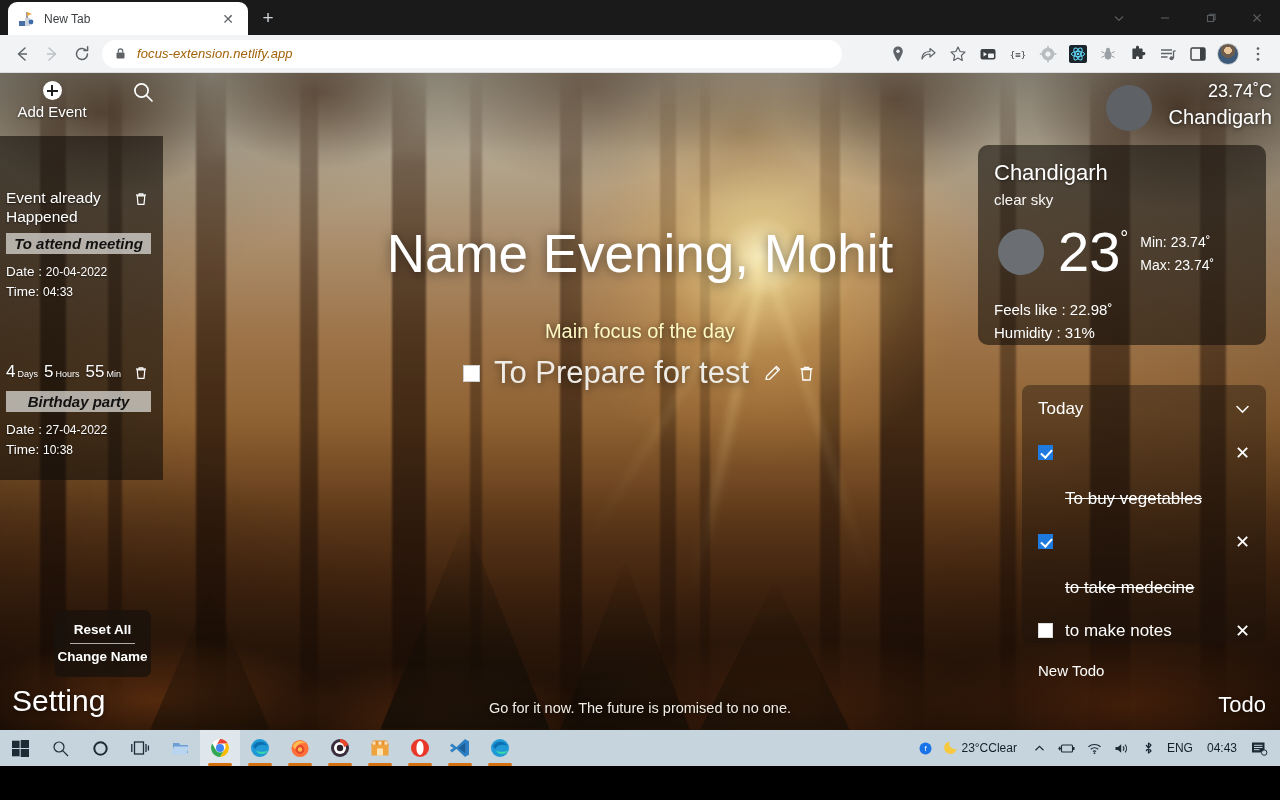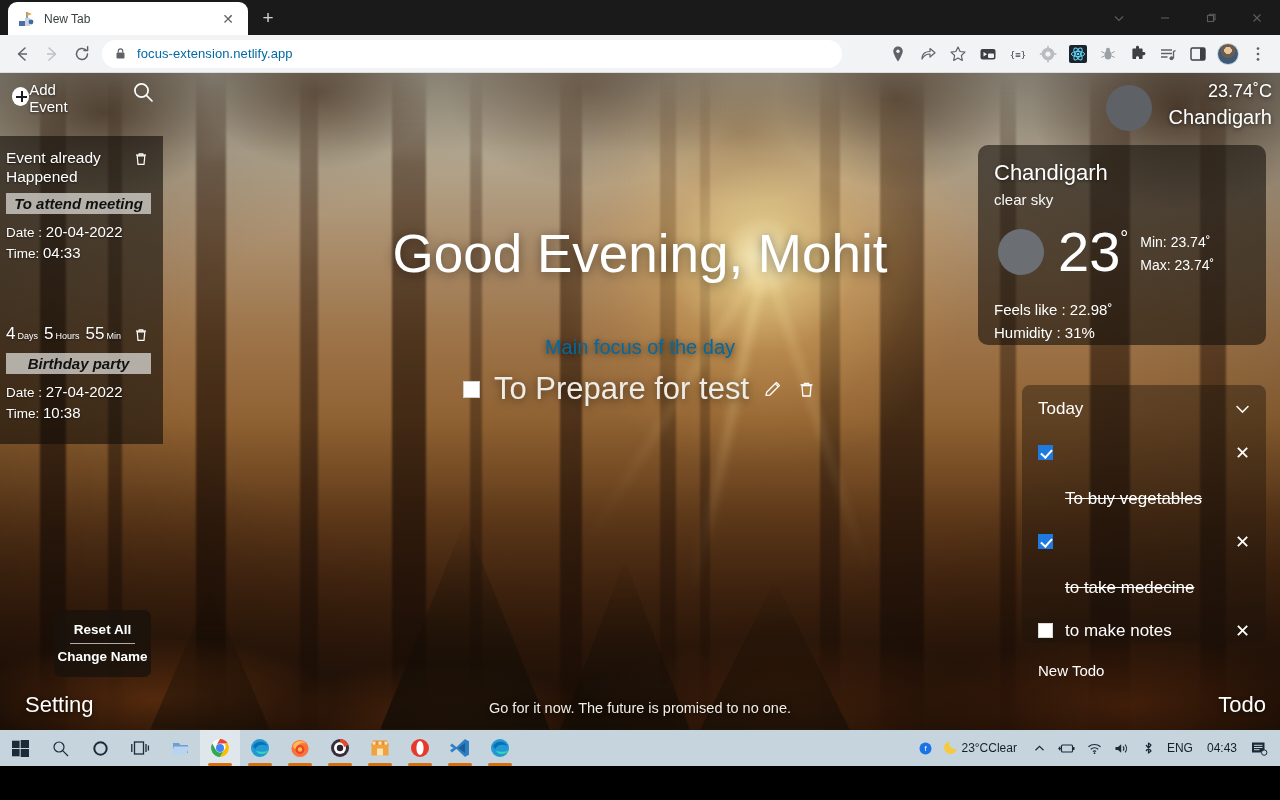--- a/index.html
+++ b/index.html
@@ -63,21 +63,21 @@
     display:flex; align-items:center; justify-content:center;
     color:#5f6368; border-radius:50%;
   }
   .navbtn.disabled { color:#bdc1c6; }
   .omnibox {
     flex:1; height:28px; background:#fff; border-radius:14px;
     margin:0 7px 0 5px; display:flex; align-items:center;
     padding:0 12px; max-width:740px;
   }
   .omnibox-lock { margin-right:10px; color:#5f6368; display:flex; }
-  .omnibox-url { font-size:13px; color:#0369a1; letter-spacing:.1px; }
+  .omnibox-url { font-size:13px; color:#a16207; letter-spacing:.1px;font-style:italic; }
   .tb-icons { display:flex; align-items:center; margin-left:auto; }
   .tbi {
     width:28px; height:28px; display:flex; align-items:center;
     justify-content:center; color:#5f6368; margin:0 1px;
   }
   .ext-icon { width:18px; height:18px; display:block; }
   .avatar {
     width:22px; height:22px; border-radius:50%;
     background:radial-gradient(circle at 50% 32%, #e8c49a 0 22%, #6b5c4e 23% 44%, #3e5a7a 45% 100%);
     border:1px solid #cfd2d4;
@@ -159,21 +159,21 @@
   .bg-vignette {
     position:absolute; inset:0;
     background:radial-gradient(ellipse 90% 80% at 50% 45%, rgba(0,0,0,0) 40%, rgba(0,0,0,0.38) 100%);
   }
 
   .content { position:absolute; inset:0; }
 
   
   .add-event {
     position:absolute; left:12px; top:8px; width:80px;
-    display:flex; flex-direction:row; align-items:center;
+    display:flex; flex-direction:column; align-items:center;
     color:#fff; cursor:pointer;
   }
   .add-event-icon {
     width:19px; height:19px; border-radius:50%; background:#fff;
     position:relative; margin-bottom:3px;
   }
   .add-event-icon:before, .add-event-icon:after {
     content:""; position:absolute; background:#1d1d1d;
   }
   .add-event-icon:before { left:4px; top:8.5px; width:11px; height:2px; }
@@ -195,21 +195,21 @@
     margin-left:10px; margin-bottom:1px; color:#fff;
     display:flex; align-items:center; justify-content:center;
   }
 
   
   .events-panel {
     position:absolute; left:0; top:63px; width:163px;
     background:rgba(20,14,10,0.62); color:#fff;
     padding:8px 0 10px 0;
   }
-  .event-card { padding:4px 6px 10px 6px; position:relative; }
+  .event-card { padding:4px 6px 10px 6px; position:relative;margin-top:40px; }
   .event-card + .event-card { margin-top:46px; }
   .event-status {
     font-size:15.5px; line-height:19px; width:110px;
     text-shadow:0 1px 2px rgba(0,0,0,.55);
   }
   .event-countdown {
     font-size:15px; line-height:19px; width:130px;
     display:flex; align-items:baseline; gap:2px; flex-wrap:nowrap;
     text-shadow:0 1px 2px rgba(0,0,0,.55);
   }
@@ -219,38 +219,38 @@
     position:absolute; right:14px; top:7px; width:16px; height:16px;
     color:#fff; cursor:pointer;
   }
   .event-title {
     margin-top:7px; background:rgba(205,202,196,0.82); color:#111;
     font-style:italic; font-weight:bold; font-size:15px;
     padding:2px 6px; text-align:center; width:145px;
   }
   .event-meta { margin-top:8px; font-size:13.5px; line-height:20px;
     text-shadow:0 1px 2px rgba(0,0,0,.55); }
-  .event-meta .v { font-size:15px; }
+  .event-meta .v { font-size:12px; }
 
   
   .center {
     position:absolute; left:0; right:0; top:128px;
     text-align:center; color:#fff;
   }
   .clock {
     font-size:108px; font-weight:300; line-height:1;
     letter-spacing:-1px; text-shadow:0 2px 12px rgba(0,0,0,.45);
   }
   .clock .ampm { font-size:36px; font-weight:300; letter-spacing:0; }
   .greeting {
     margin-top:26px; font-size:53px; font-weight:300; line-height:1;
     text-shadow:0 2px 12px rgba(0,0,0,.5);
   }
   .focus-label {
-    margin-top:56px; font-size:20px; font-weight:300; color:#0369a1;
+    margin-top:40px; font-size:20px; font-weight:300; color:#fef9c3;
     text-shadow:0 1px 6px rgba(0,0,0,.6);
   }
   .focus-row {
     margin-top:12px; display:flex; align-items:center; justify-content:center;
     gap:14px;
   }
   .focus-check {
     width:17px; height:17px; background:#fff; border:1px solid #cfcfcf;
     flex:0 0 17px;
   }
@@ -325,21 +325,21 @@
 
   
   .settings-popup {
     position:absolute; left:54px; bottom:53px; width:97px;
     background:rgba(26,18,12,0.82); border-radius:7px;
     padding:7px 0; text-align:center; color:#fff;
   }
   .sp-item { font-size:13.5px; line-height:26px; cursor:pointer;font-weight:bold; }
   .sp-div { height:1px; background:rgba(255,255,255,.65); margin:0 16px; }
   .setting-label {
-    position:absolute; left:25px; bottom:12px; font-size:22px;
+    position:absolute; left:12px; bottom:12px; font-size:30px;
     font-weight:300; color:#fff; text-shadow:0 1px 5px rgba(0,0,0,.6);
   }
   .todo-label {
     position:absolute; right:14px; bottom:12px; font-size:22px;
     font-weight:300; color:#fff; text-shadow:0 1px 5px rgba(0,0,0,.6);
   }
   .quote {
     position:absolute; left:0; right:0; bottom:14px; text-align:center;
     font-size:14.5px; color:#f0ece6; text-shadow:0 1px 5px rgba(0,0,0,.7);
   }
@@ -631,21 +631,21 @@
           <div class="event-meta">
             <div><span>Date :</span>
               <span class="v">27-04-2022</span></div>
             <div><span>Time:</span>
               <span class="v">10:38</span></div>
           </div>
         </div>
       </div>
 
       <div class="center">
-        <div class="greeting">Good Evening, Mohit</div>
+        <div class="greeting">Name Evening, Mohit</div>
         <div class="focus-label">Main focus of the day</div>
         <div class="focus-row">
           <span class="focus-check"></span>
           <span class="focus-text">To Prepare for test</span>
           <span class="focus-icon">
             <svg width="20" height="20" viewBox="0 0 20 20">
                 <path d="M3 16.3 L3.7 13.2 L13.4 3.5 L16.4 6.5 L6.7 16.2 Z" stroke="#fff" stroke-width="1.3" fill="none" stroke-linejoin="round"></path>
                 <path d="M12.2 4.7 L15.2 7.7" stroke="#fff" stroke-width="1.1"></path>
               </svg>
           </span>

